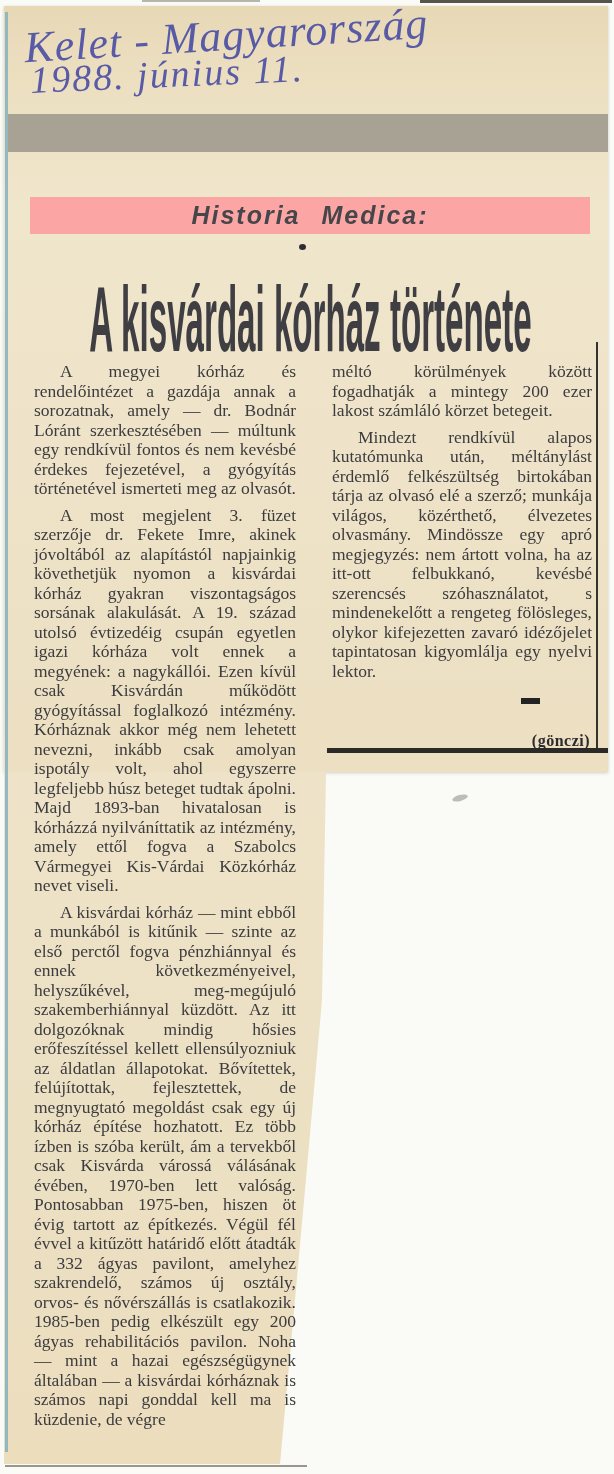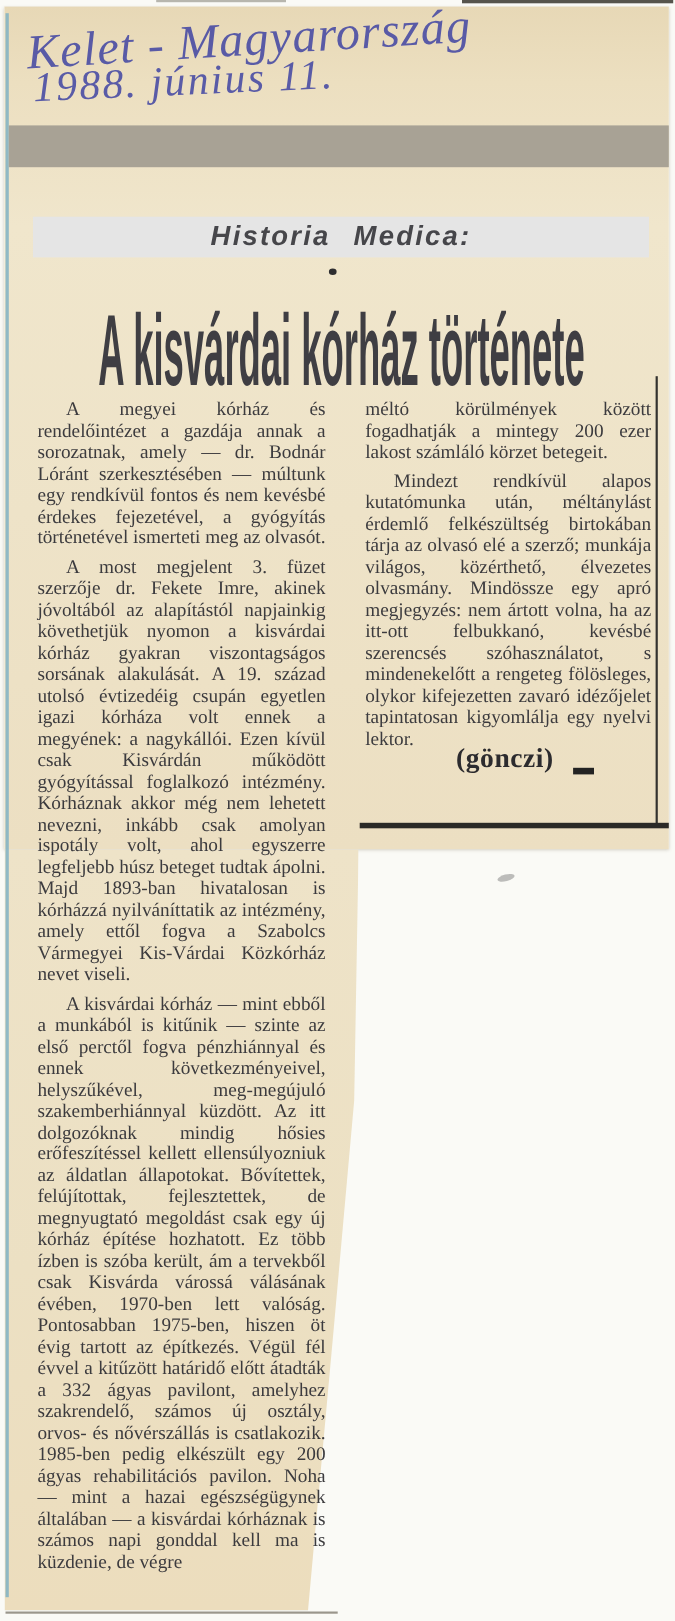--- a/index.html
+++ b/index.html
@@ -33,21 +33,21 @@
     position:absolute;color:#4d50a5;
     font-family:"Liberation Serif", serif;font-style:italic;
     white-space:nowrap;opacity:.92;
   }
   .hand-1{left:24px;top:10px;font-size:44px;transform:rotate(-3.5deg);letter-spacing:1px;}
   .hand-2{left:30px;top:52px;font-size:38px;transform:rotate(-2.5deg);letter-spacing:2px;}
 
   
   .gray-band{position:absolute;left:8px;top:114px;width:600px;height:38px;background:#a8a295;}
   .kicker-band{
-    position:absolute;left:30px;top:197px;width:560px;height:37px;background:#e5e5e5;
+    position:absolute;left:30px;top:197px;width:560px;height:37px;background:#fca5a5;
     display:flex;align-items:center;justify-content:center;
   }
   .kicker-text{
     font-family:"Liberation Sans", sans-serif;font-style:italic;font-weight:700;
     font-size:25px;color:#46464a;letter-spacing:2px;word-spacing:12px;
   }
   .mid-dot{position:absolute;left:299px;top:244px;width:7px;height:6px;border-radius:50%;background:#2e2e30;}
   .title-wrap{
     position:absolute;left:28px;top:271px;width:564px;height:96px;
     display:flex;align-items:center;justify-content:center;overflow:visible;
@@ -65,22 +65,22 @@
     font-size:17.5px;line-height:19.5px;color:#3c3b3e;
     text-align:justify;overflow:hidden;
   }
   .col-1{left:30px;width:266px;height:1098px;}
   .col-2{left:328px;width:264px;height:348px;}
   .para{margin:0 0 7px 4px;text-indent:26px;}
   .para.noindent{text-indent:0;}
 
   .end-mark{position:absolute;left:521px;top:698px;width:19px;height:6px;background:#232323;}
   .byline{
-    position:absolute;left:328px;top:676px;width:262px;text-align:center;
-    font-weight:700;font-size:25px;color:#2c2b2e;letter-spacing:.5px;
+    position:absolute;left:328px;top:732px;width:262px;text-align:right;
+    font-weight:700;font-size:16px;color:#2c2b2e;letter-spacing:.5px;
   }
   .v-rule{position:absolute;left:596px;top:342px;width:2px;height:410px;background:#33322f;}
   .h-rule{position:absolute;left:327px;top:748px;width:281px;height:5px;background:#2b2a27;}
   .smudge{position:absolute;left:452px;top:795px;width:16px;height:6px;background:#bcbcba;border-radius:50%;transform:rotate(-15deg);}
 </style>
 </head>
 <body>
 
 <div class="clip-main"></div>
 <div class="clip-strip"></div>

